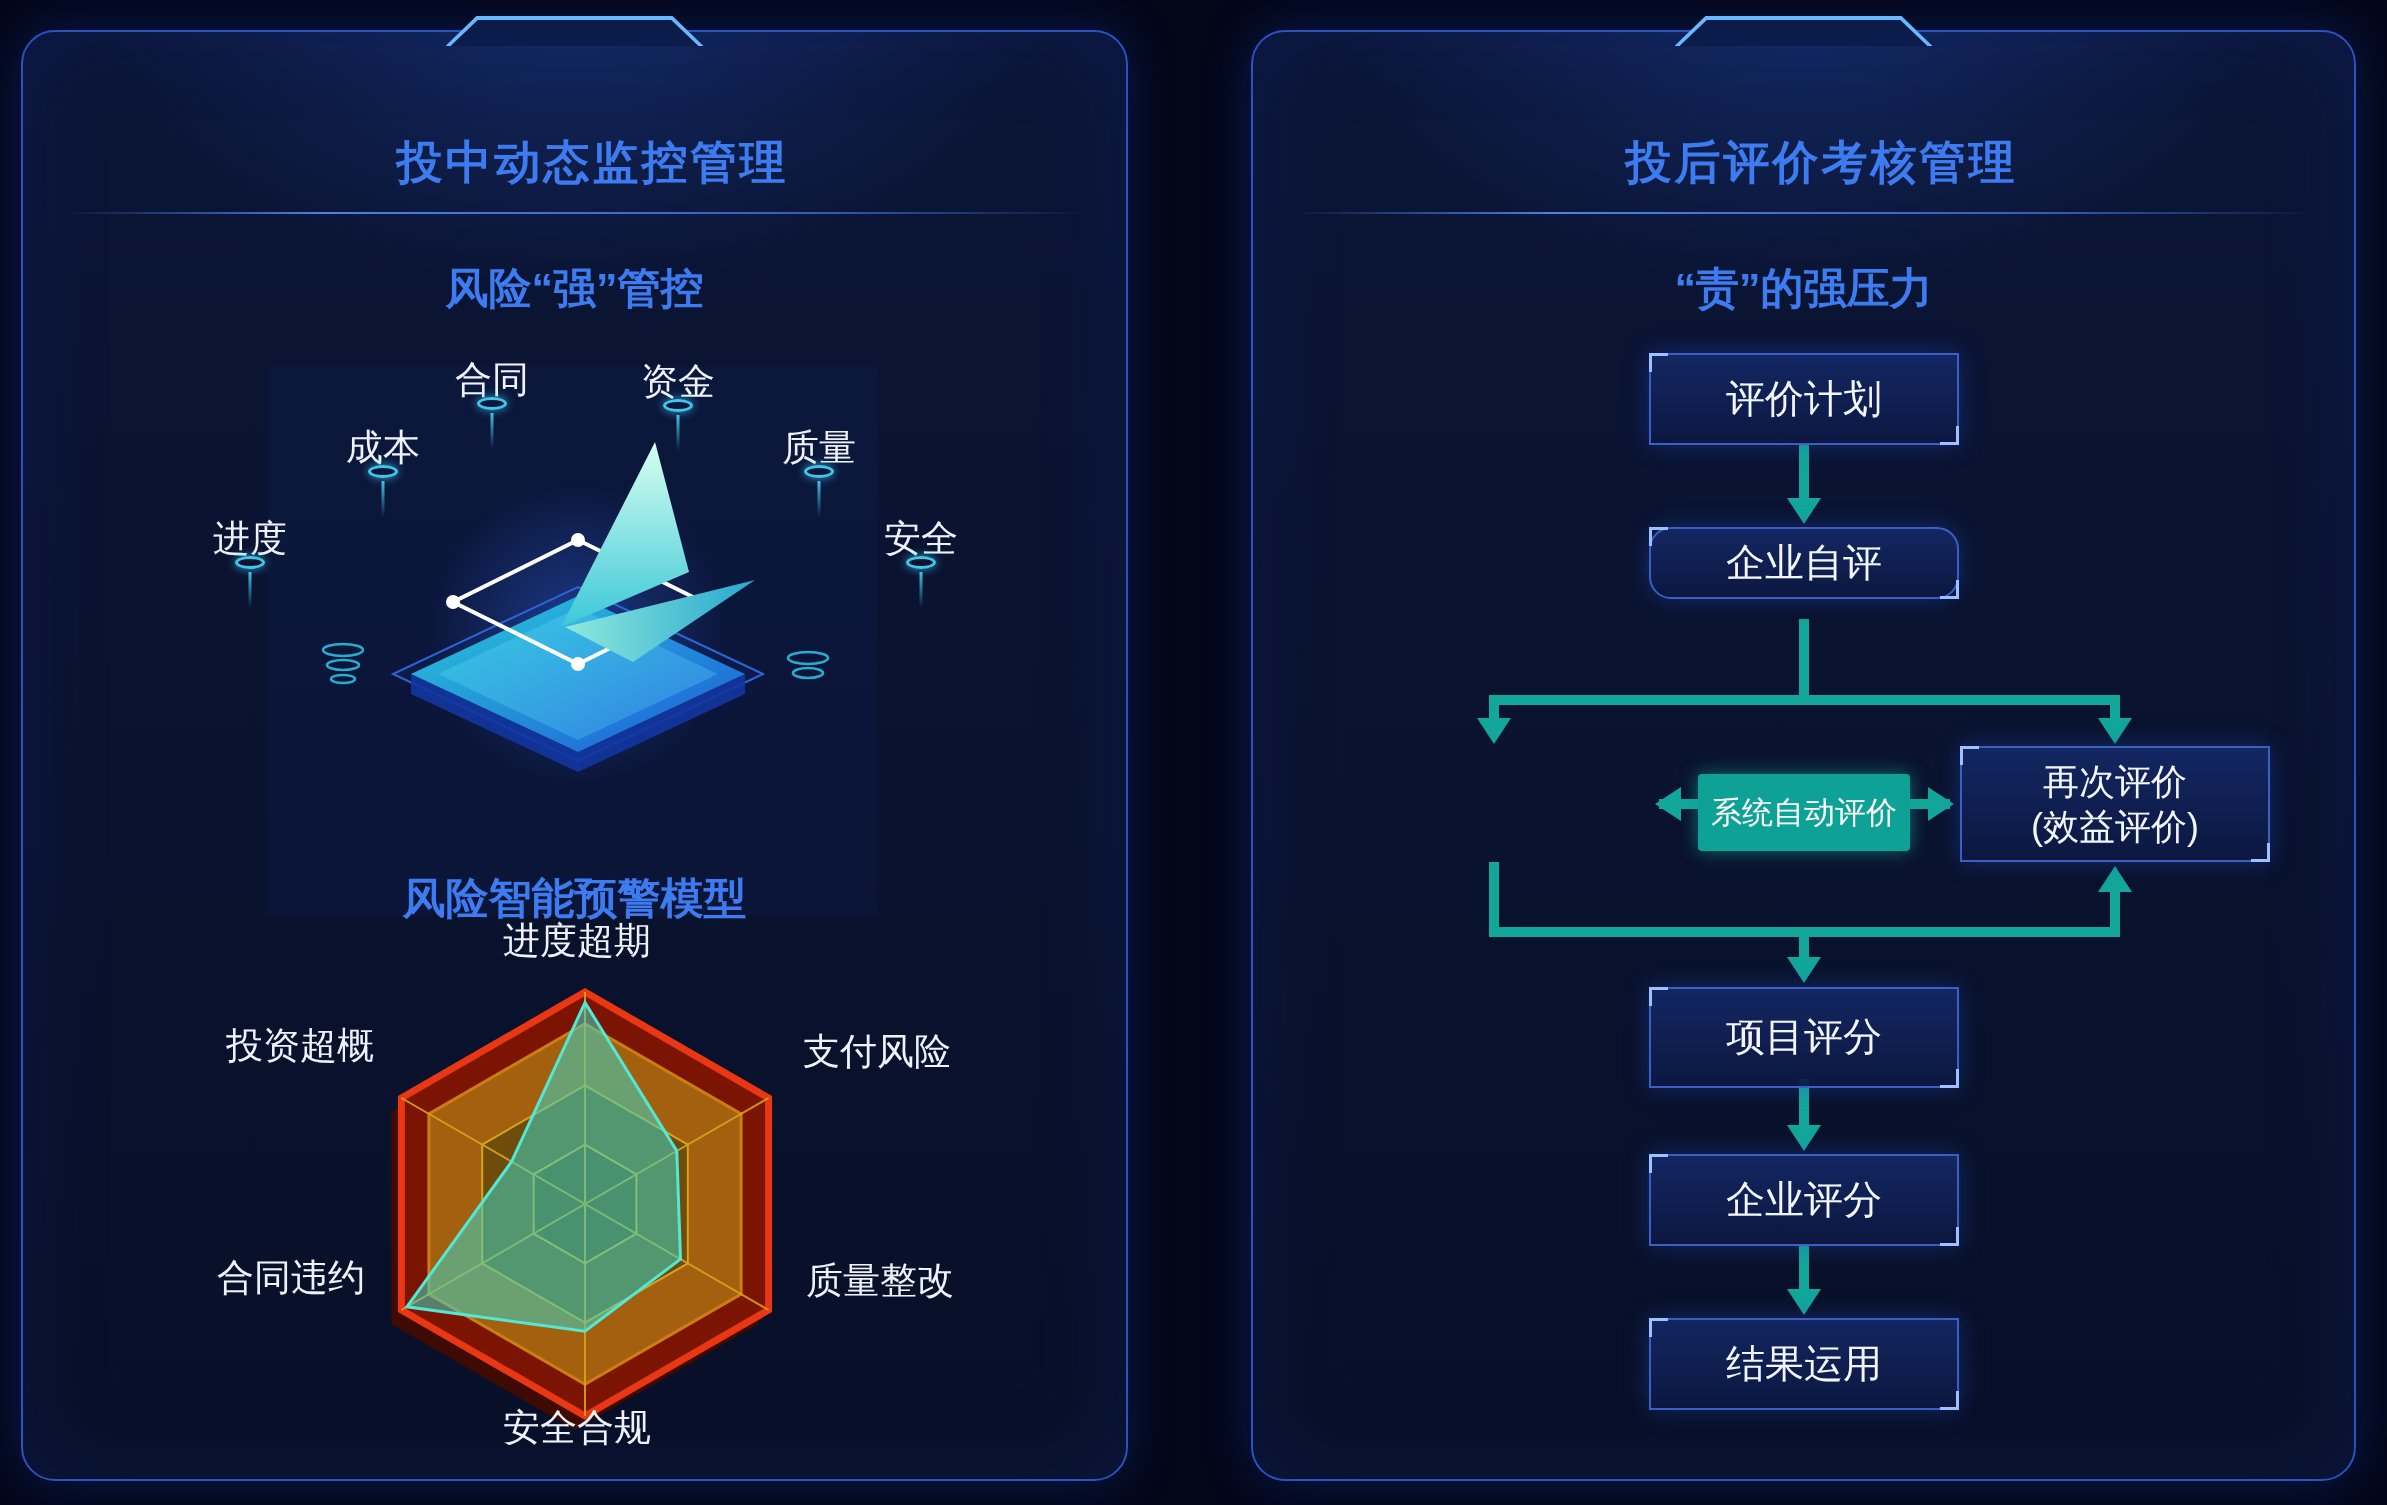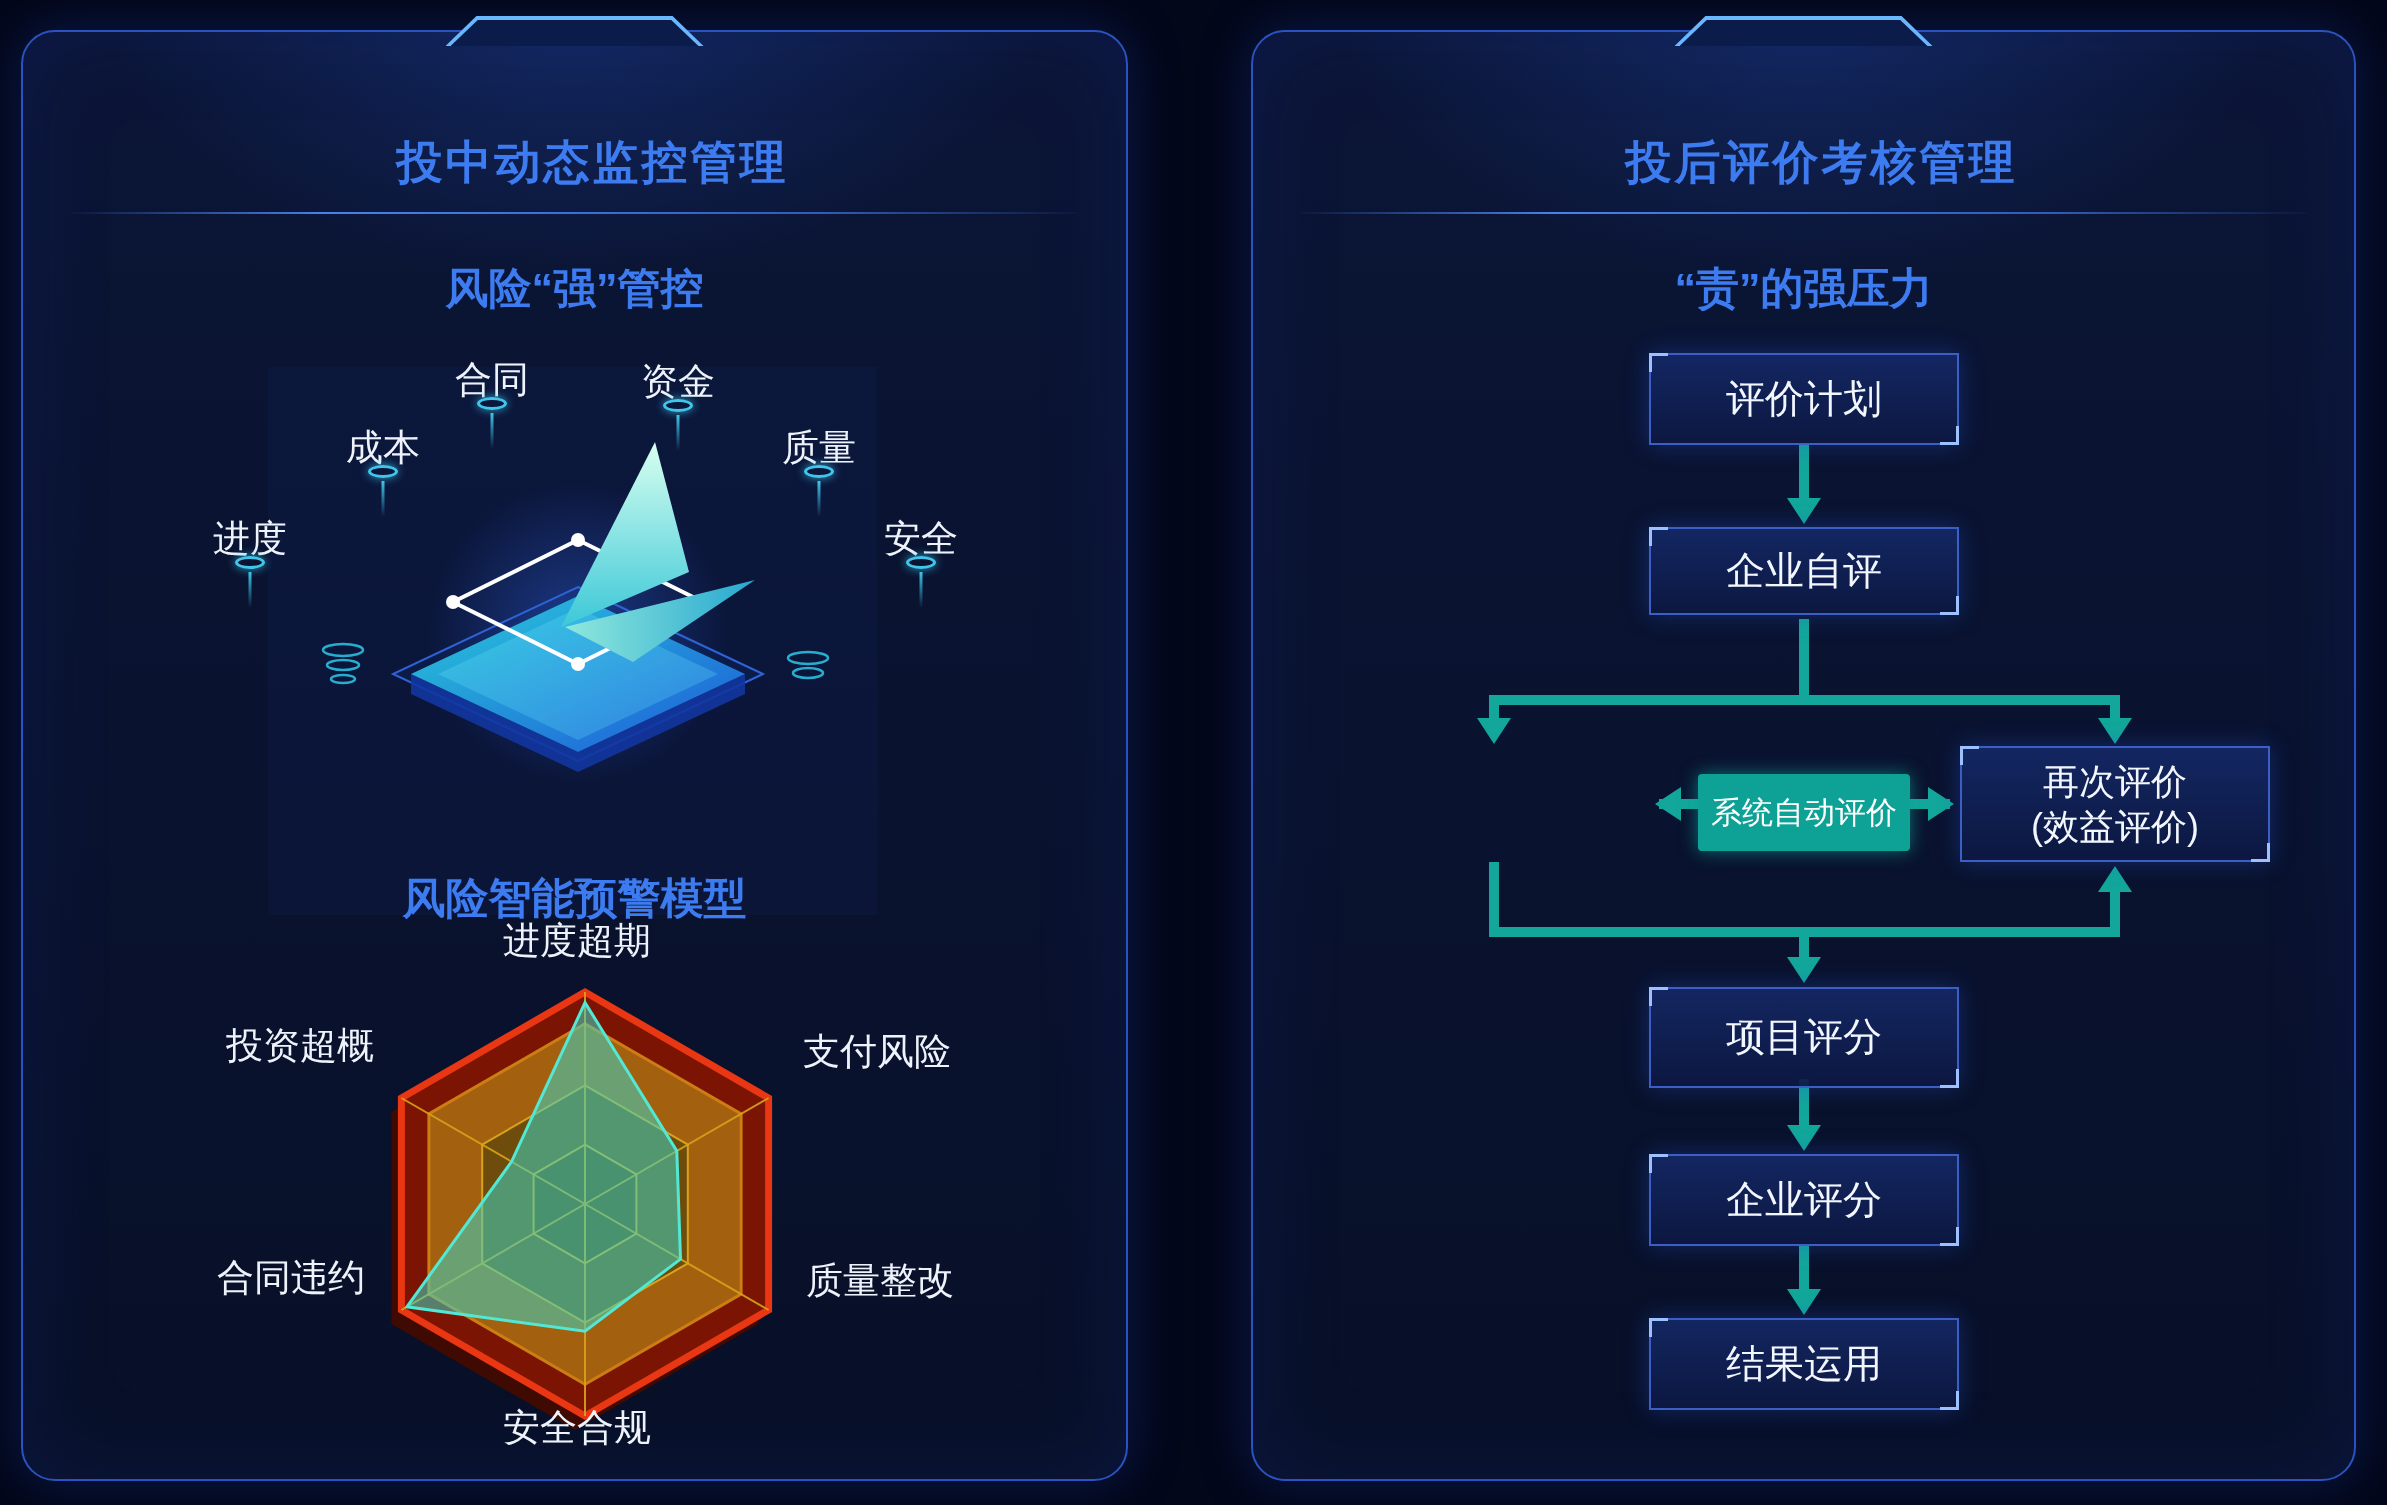--- a/index.html
+++ b/index.html
@@ -194,21 +194,21 @@
       <line x1="551" y1="1047" x2="551" y2="1094"></line>
       <polygon points="551,1119 534,1093 568,1093"></polygon>
 
       <line x1="551" y1="1214" x2="551" y2="1258"></line>
       <polygon points="551,1283 534,1257 568,1257"></polygon>
     </svg>
 
     <div class="flow-box" style="left:396px; top:321px; width:310px; height:92px;">
       <span>评价计划</span>
     </div>
-    <div class="flow-box" style="left:396px; top:495px; width:310px; height:88px;">
+    <div class="flow-box" style="left:396px; top:495px; width:310px; height:72px;border-radius:22px;">
       <span>企业自评</span>
     </div>
     <div class="flow-box two-line" style="left:707px; top:714px; width:310px; height:116px;">
       <span>再次评价</span>
       <span>(效益评价)</span>
     </div>
     <div class="auto-eval" style="left:445px; top:742px; width:212px; height:77px;">
       <span>系统自动评价</span>
     </div>
     <div class="flow-box" style="left:396px; top:955px; width:310px; height:101px;">

